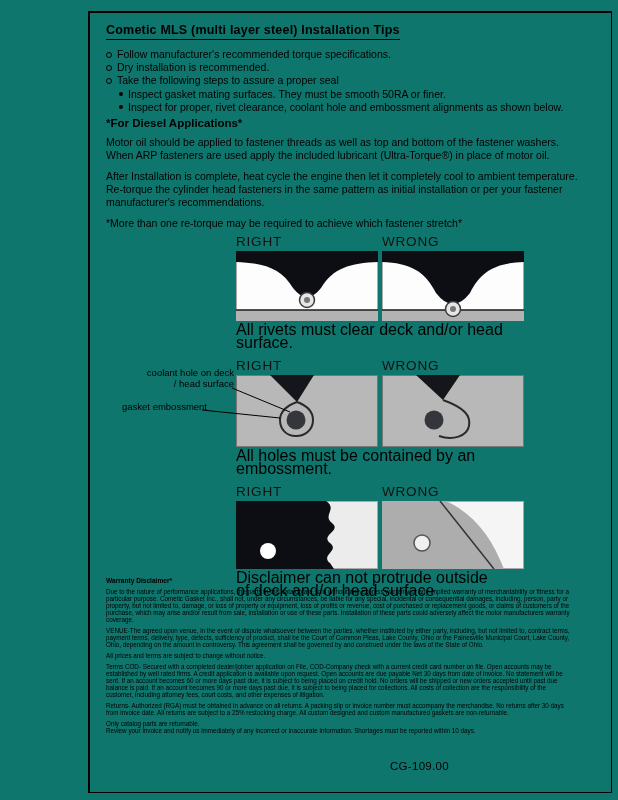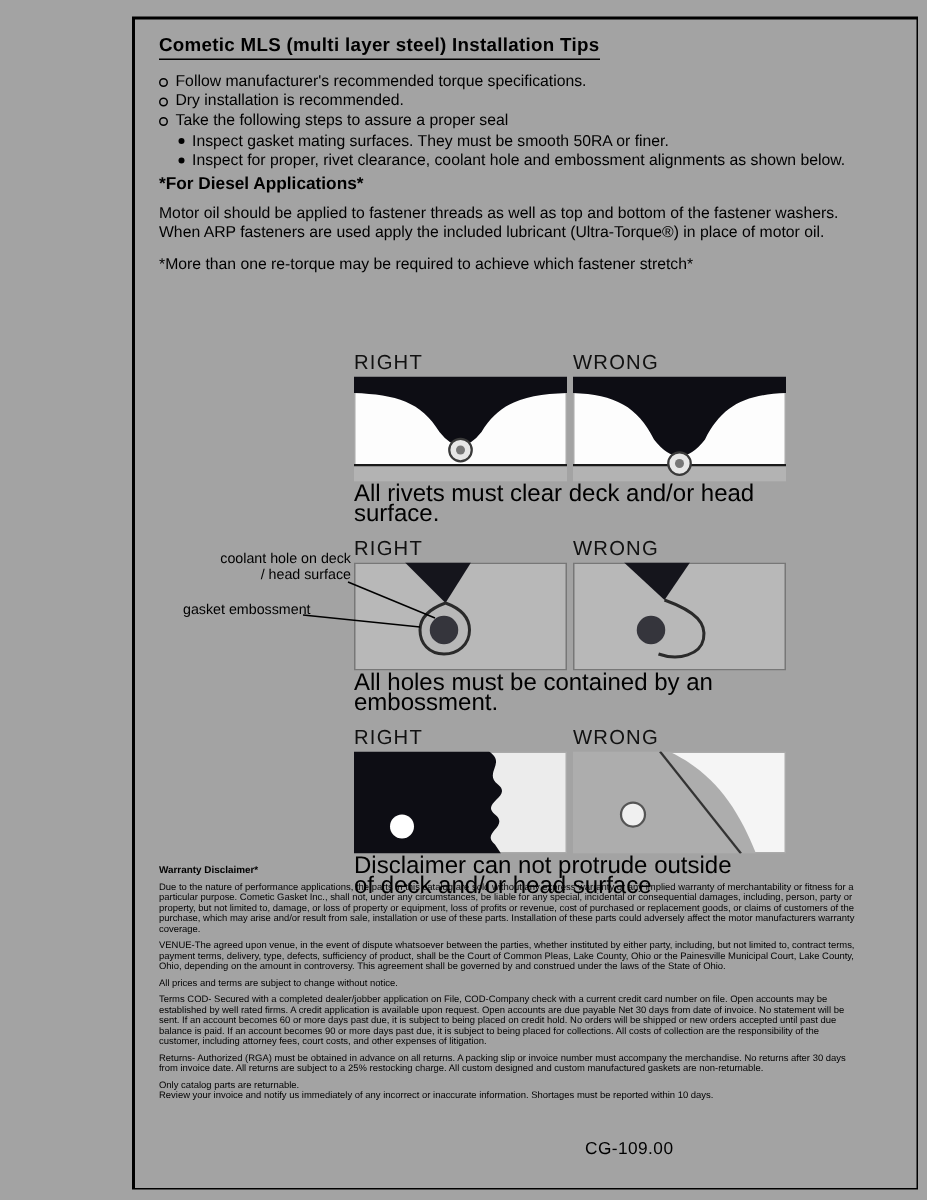--- a/index.html
+++ b/index.html
@@ -1,21 +1,21 @@
 <!DOCTYPE html>
 <html><head>
 <meta charset="utf-8">
 <style>
   html, body { margin:0; padding:0; }
   body {
     width:618px; height:800px; background:#fff; color:#000;
     font-family:"Liberation Sans","DejaVu Sans",sans-serif;
     -webkit-font-smoothing:antialiased;
   }
-  .page { position:relative; width:618px; height:800px; background:#a3a3a3; overflow:hidden; }
+  .page { position:relative; width:618px; height:800px; background:#0f766e; overflow:hidden; }
   .frame {
     position:absolute; left:88px; top:11px; width:521px; height:779px;
     border-top:2px solid #000; border-left:2px solid #000;
     border-right:1px solid #000; border-bottom:1px solid #000;
   }
   .title {
     position:absolute; left:16px; top:10px; margin:0;
     font-size:12.5px; font-weight:bold; letter-spacing:0.2px;
     border-bottom:1.5px solid #000; padding-bottom:2px;
   }
@@ -79,20 +79,21 @@
         <div class="tip-item">
           <span class="marker-filled"></span>
           <span>Inspect for proper, rivet clearance, coolant hole and embossment alignments as shown below.</span>
         </div>
       </div>
     </div>
 
     <div class="diesel">
       <h2>*For Diesel Applications*</h2>
       <p>Motor oil should be applied to fastener threads as well as top and bottom of the fastener washers. When ARP fasteners are used apply the included lubricant (Ultra-Torque®) in place of motor oil.</p>
+      <p>After Installation is complete, heat cycle the engine then let it completely cool to ambient temperature. Re-torque the cylinder head fasteners in the same pattern as initial installation or per your fastener manufacturer's recommendations.</p>
       <p class="note">*More than one re-torque may be required to achieve which fastener stretch*</p>
     </div>
 
     <div class="diagrams">
 
       <div class="diag-row">
         <div class="diag-headers">
           <div class="diag-header">RIGHT</div>
           <div class="diag-header">WRONG</div>
         </div>

